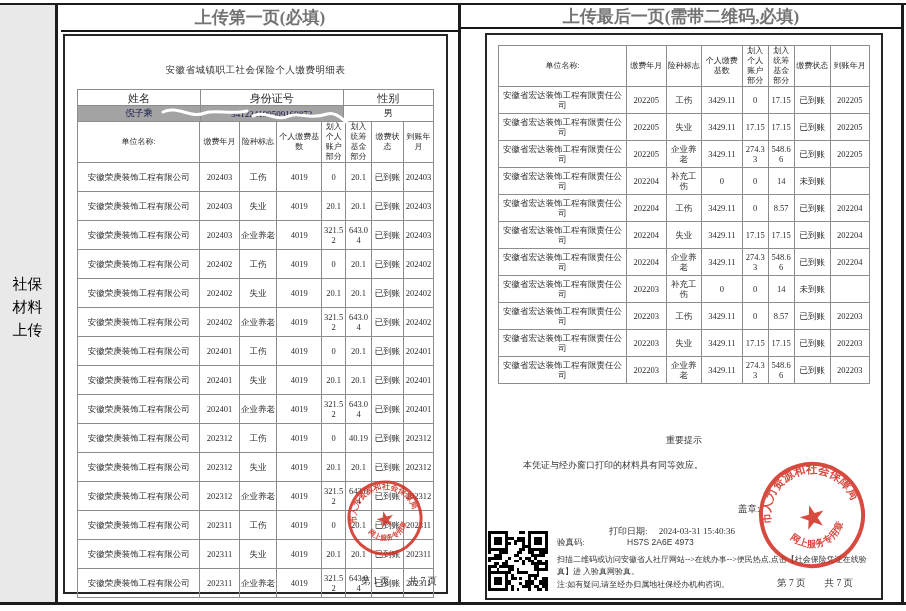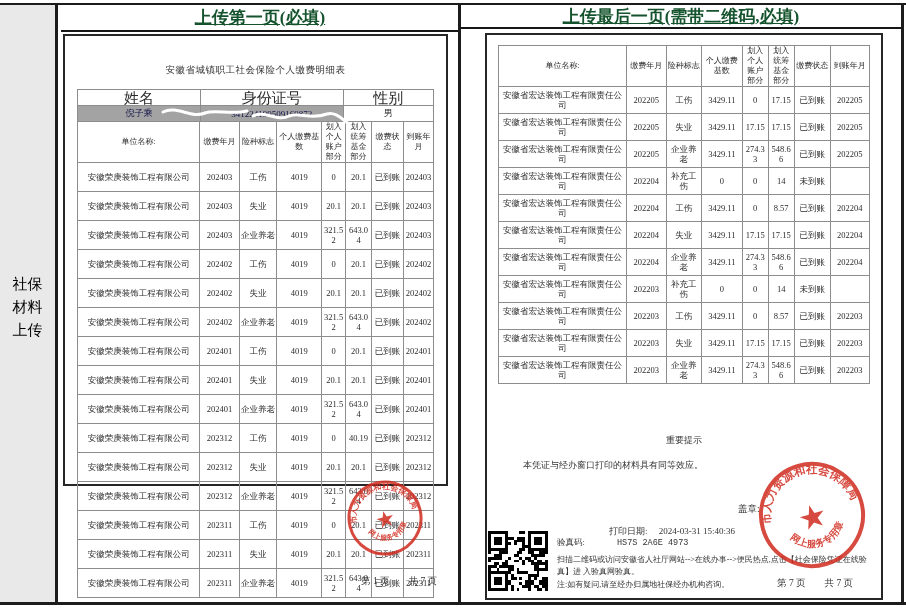--- a/index.html
+++ b/index.html
@@ -7,37 +7,37 @@
        font-family:"Liberation Serif","DejaVu Serif",serif;overflow:hidden;}
   .abs{position:absolute;}
   
   .topline{left:0;top:3px;width:906px;height:2px;background:#1c1c1c;}
   .bottomline{left:0;top:602px;width:906px;height:3px;background:#1c1c1c;}
   .divider{left:458px;top:5px;width:3px;height:597px;background:#1c1c1c;}
   .rightedge{left:901px;top:5px;width:3px;height:597px;background:#1c1c1c;}
   .sidebar{left:0;top:5px;width:58px;height:597px;background:#e9e9e9;border-right:3px solid #1c1c1c;box-sizing:border-box;}
   .sidebar-text{position:absolute;top:268px;left:0;width:55px;text-align:center;font-size:15px;color:#000;line-height:23px;}
   
-  .panel-header{font-size:17px;font-weight:bold;color:#14532d;text-align:center;text-decoration:underline;}
+  .panel-header{font-size:17px;font-weight:bold;color:#737373;text-align:center;}
   .hleft{left:62px;top:6px;width:396px;}
   .hright{left:461px;top:5px;width:440px;}
   .uline-left{left:61px;top:30px;width:397px;height:2px;background:#161616;}
   .uline-right{left:461px;top:27px;width:440px;height:2px;background:#161616;}
   
   .page{background:#fff;border:2px solid #262626;box-sizing:border-box;}
-  .page-left{left:63px;top:34px;width:385px;height:452px;}
+  .page-left{left:63px;top:34px;width:385px;height:560px;}
   .page-right{left:485px;top:33px;width:398px;height:567px;}
   .doc-title{top:28px;left:0;width:100%;text-align:center;font-size:9.5px;color:#333;letter-spacing:.5px;}
   
   table{border-collapse:collapse;table-layout:fixed;width:100%;}
   th,td{border:1px solid #8d8d8d;text-align:center;vertical-align:middle;
         padding:0 1px;overflow:hidden;color:#2b2b2b;}
   th{font-weight:normal;font-size:8px;line-height:10px;word-break:break-all;margin-top:40px;}
   .person-table{left:12px;top:53px;width:357px;}
-  .person-table th{height:15px;font-size:15px;}
+  .person-table th{height:15px;font-size:11px;}
   .person-table td{height:15px;font-size:9px;}
   .hl{background:#a3a3a3;color:#14144a;}
   .main-table{left:12px;top:85px;width:357px;}
   .main-table th{height:24px;}
   .main-table td{height:28px;font-size:8.5px;line-height:10px;word-break:break-all;}
   .rt-table{left:11px;top:10px;width:372px;}
   .rt-table th{height:24px;}
   .rt-table td{height:26px;font-size:8.5px;line-height:10px;word-break:break-all;}
   .page-footer{font-size:9.5px;color:#333;white-space:pre;}
   
@@ -569,21 +569,21 @@
         <rect x="15" y="1" width="5" height="5" fill="#fff"></rect>
         <rect x="16" y="2" width="3" height="3" fill="#000"></rect>
         <rect x="0" y="14" width="7" height="7" fill="#000"></rect>
         <rect x="1" y="15" width="5" height="5" fill="#fff"></rect>
         <rect x="2" y="16" width="3" height="3" fill="#000"></rect>
       </svg>
   </div>
 
   <div class="abs small" style="left:70px;top:502px;font-size:8.5px;">
     <span>验真码:</span>
-    <span style="margin-left:30px;font-family:Liberation Mono, monospace;">HS7S 2A6E 4973</span>
+    <span style="margin-left:40px;font-family:Liberation Sans, sans-serif;">HS7S 2A6E 4973</span>
   </div>
 
   <div class="abs tiny" style="left:70px;top:544px;width:220px;">注:如有疑问,请至经办归属地社保经办机构咨询。</div>
   <div class="abs tiny" style="left:70px;top:519px;width:316px;">扫描二维码或访问安徽省人社厅网站--&gt;在线办事--&gt;便民热点,点击【社会保险凭证在线验真】进 入验真网验真。</div>
   <div class="abs page-footer" style="left:290px;top:542px;">第 7 页　　共 7 页</div>
 </div>
 
 <svg class="abs stamp" style="left:343px;top:476px;" width="84" height="84" viewBox="0 0 84 84">
   <defs>
     <path id="arcT1" d="M 13 42 A 29 29 0 1 1 71 42" fill="none"></path>

